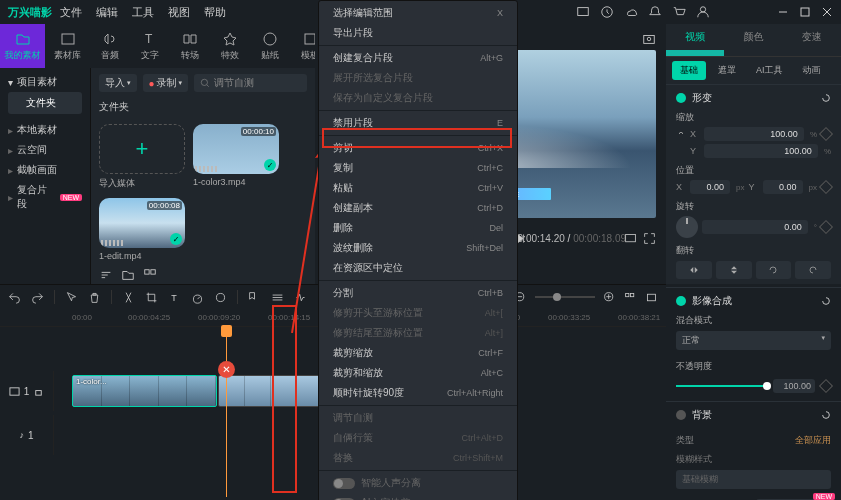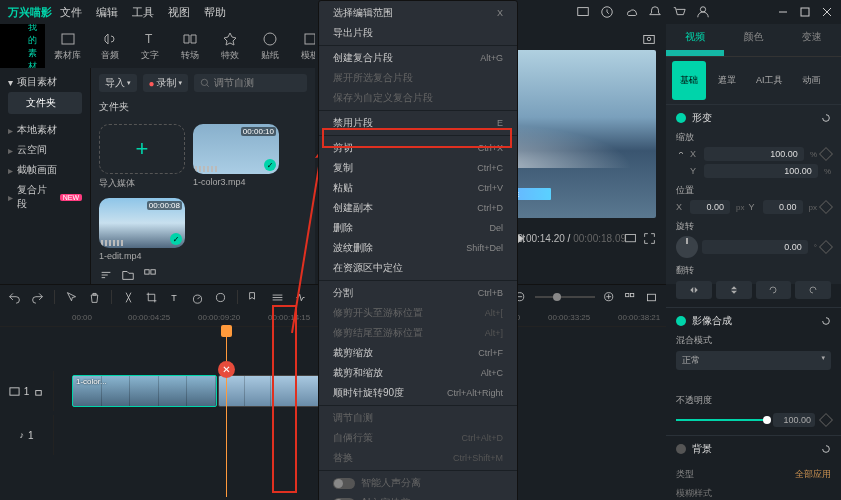--- a/index.html
+++ b/index.html
@@ -8,21 +8,21 @@
 .titlebar .logo { color: #00d4aa; font-weight: bold; font-size: 11px; margin-right: 8px; }
 .titlebar .menu-item { color: #ccc; margin-right: 14px; cursor: pointer; font-size: 11px; }
 .titlebar .right-icons { margin-left: auto; display: flex; align-items: center; gap: 10px; }
 .titlebar .icon { width: 14px; height: 14px; display: inline-flex; align-items: center; justify-content: center; fill: #aaa; }
 .titlebar .export-btn { background: #00d4aa; color: #000; padding: 2px 10px; border-radius: 3px; font-size: 10px; display:flex; align-items:center; gap:3px;margin-top:48px;}
 .win-btn { width:12px; height:12px; display:inline-flex; align-items:center; justify-content:center; fill:#aaa;}
 
 .top-row { display: flex; height: 260px; }
 .tools-col { width: 90px; background: #1a1f24; }
 .tool-tab { width: 45px; height: 44px; display: flex; flex-direction: column; align-items: center; justify-content: center; gap: 2px; font-size: 9px; color: #aaa; }
-.tool-tab.active { background: #000000; color: #00d4aa; padding-left: 28px; }
+.tool-tab.active { background: #6d28d9; color: #00d4aa; }
 .tool-tab .ticon { width: 16px; height: 16px; fill: currentColor; }
 
 .sidebar-cat { padding: 4px 8px; }
 .cat-head { display:flex; align-items:center; gap:4px; padding:3px 0; font-size:10px;}
 .cat-sub { padding: 4px 4px 4px 18px; font-size: 10px; color: #aaa; display:flex; align-items:center; gap:4px;}
 .cat-sub.active { background: #2a3138; border-radius: 3px; color:#fff;}
 .badge-new { background: #ff3b7f; color: #fff; font-size: 7px; padding: 0 3px; border-radius: 2px; margin-left: 2px; }
 
 .media-panel { width: 225px; background: #20262c; padding: 6px 8px; border-left:1px solid #111;}
 .media-top { display: flex; align-items: center; gap: 6px; margin-bottom: 4px; }
@@ -56,21 +56,21 @@
 .time-disp .cur{ color:#bbb;}
 .time-disp .tot{ color:#666;}
 .pv-right{ position:absolute; right:0; display:flex; gap:6px;}
 .pv-left{ position:absolute; left:0; display:flex; gap:6px;}
 
 .props-panel { width: 175px; background: #20262c; display:flex; flex-direction:column;}
 .props-tabs { display:flex; border-bottom:1px solid #333;}
 .props-tab { flex:1; text-align:center; padding:6px 0; font-size:10px; color:#888;}
 .props-tab.active { color:#00d4aa; border-bottom:6px solid #14b8a6;font-family:Liberation Serif, serif;}
 .props-subtabs { display:flex; padding:4px 6px; gap:4px; font-size:9px;}
-.props-subtab { padding:13px 8px; border-radius:3px; color:#aaa;}
+.props-subtab { padding:3px 8px; border-radius:3px; color:#aaa;}
 .props-subtab.active { background:#00d4aa; color:#000;}
 .prop-section { padding:6px 10px; border-top:1px solid #2a3138;}
 .sec-head { display:flex; align-items:center; gap:6px; font-size:10px; color:#ddd;}
 .toggle-dot{ width:10px; height:10px; border-radius:50%; background:#00d4aa;}
 .toggle-dot.off{ background:#555;}
 .reset-icon{ margin-left:auto; width:10px; height:10px; fill:#888;}
 .sec-body{ padding:6px 0 2px; font-size:9px; color:#aaa;}
 .input-row{ display:flex; align-items:center; gap:4px; margin:3px 0;}
 .input-row .lbl{ width:10px; color:#888;}
 .num-input{ flex:1; background:#2a3138; border-radius:3px; padding:2px 6px; color:#ddd; text-align:right;}
@@ -461,21 +461,21 @@
           <svg class="reset-icon" viewBox="0 0 12 12">
             <path d="M6 2a4 4 0 1 1-4 4" fill="none" stroke="currentColor"></path>
           </svg>
         </div>
       <div class="sec-body">
         <div>混合模式</div>
         <div class="blend-sel">
             <span>正常</span>
             <span style="font-size:7px">▾</span>
           </div>
-        <div style="margin-top:24px">不透明度</div>
+        <div style="margin-top:10px">不透明度</div>
         <div class="slider-row">
           <div class="slider">
               <div class="slider-fill"></div>
               <div class="slider-thumb"></div>
             </div>
           <span class="slider-val">100.00</span>
           <span class="kf"></span>
         </div>
       </div>
     </div>

